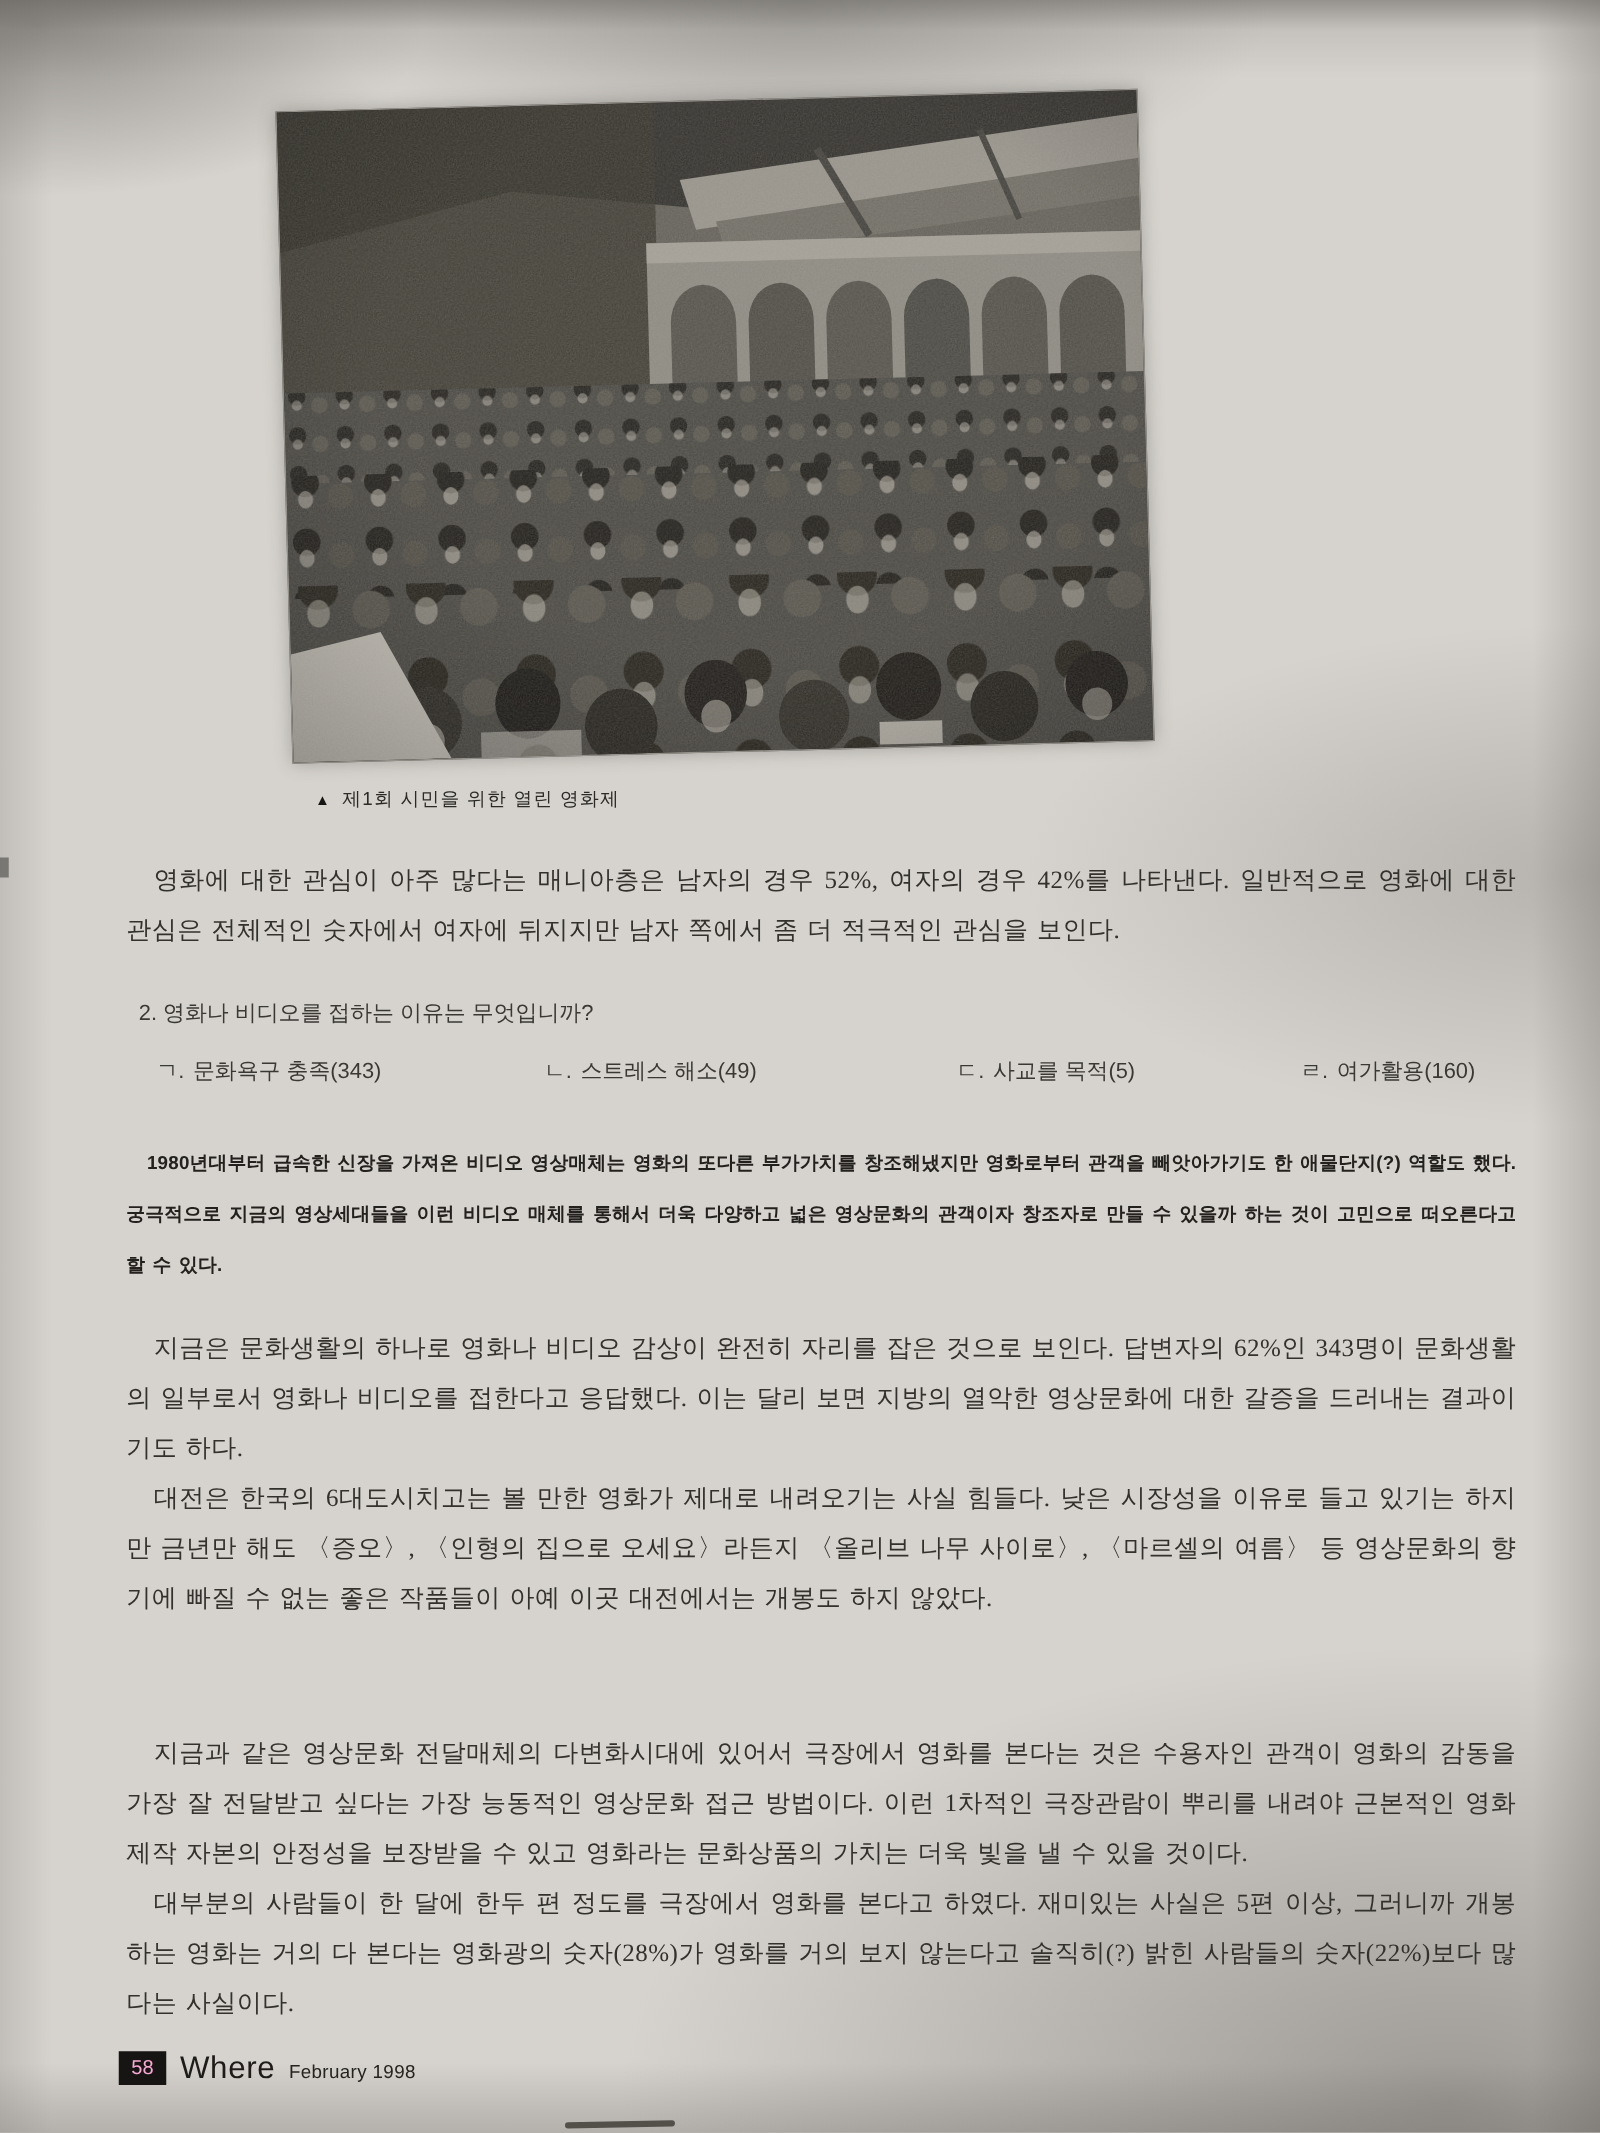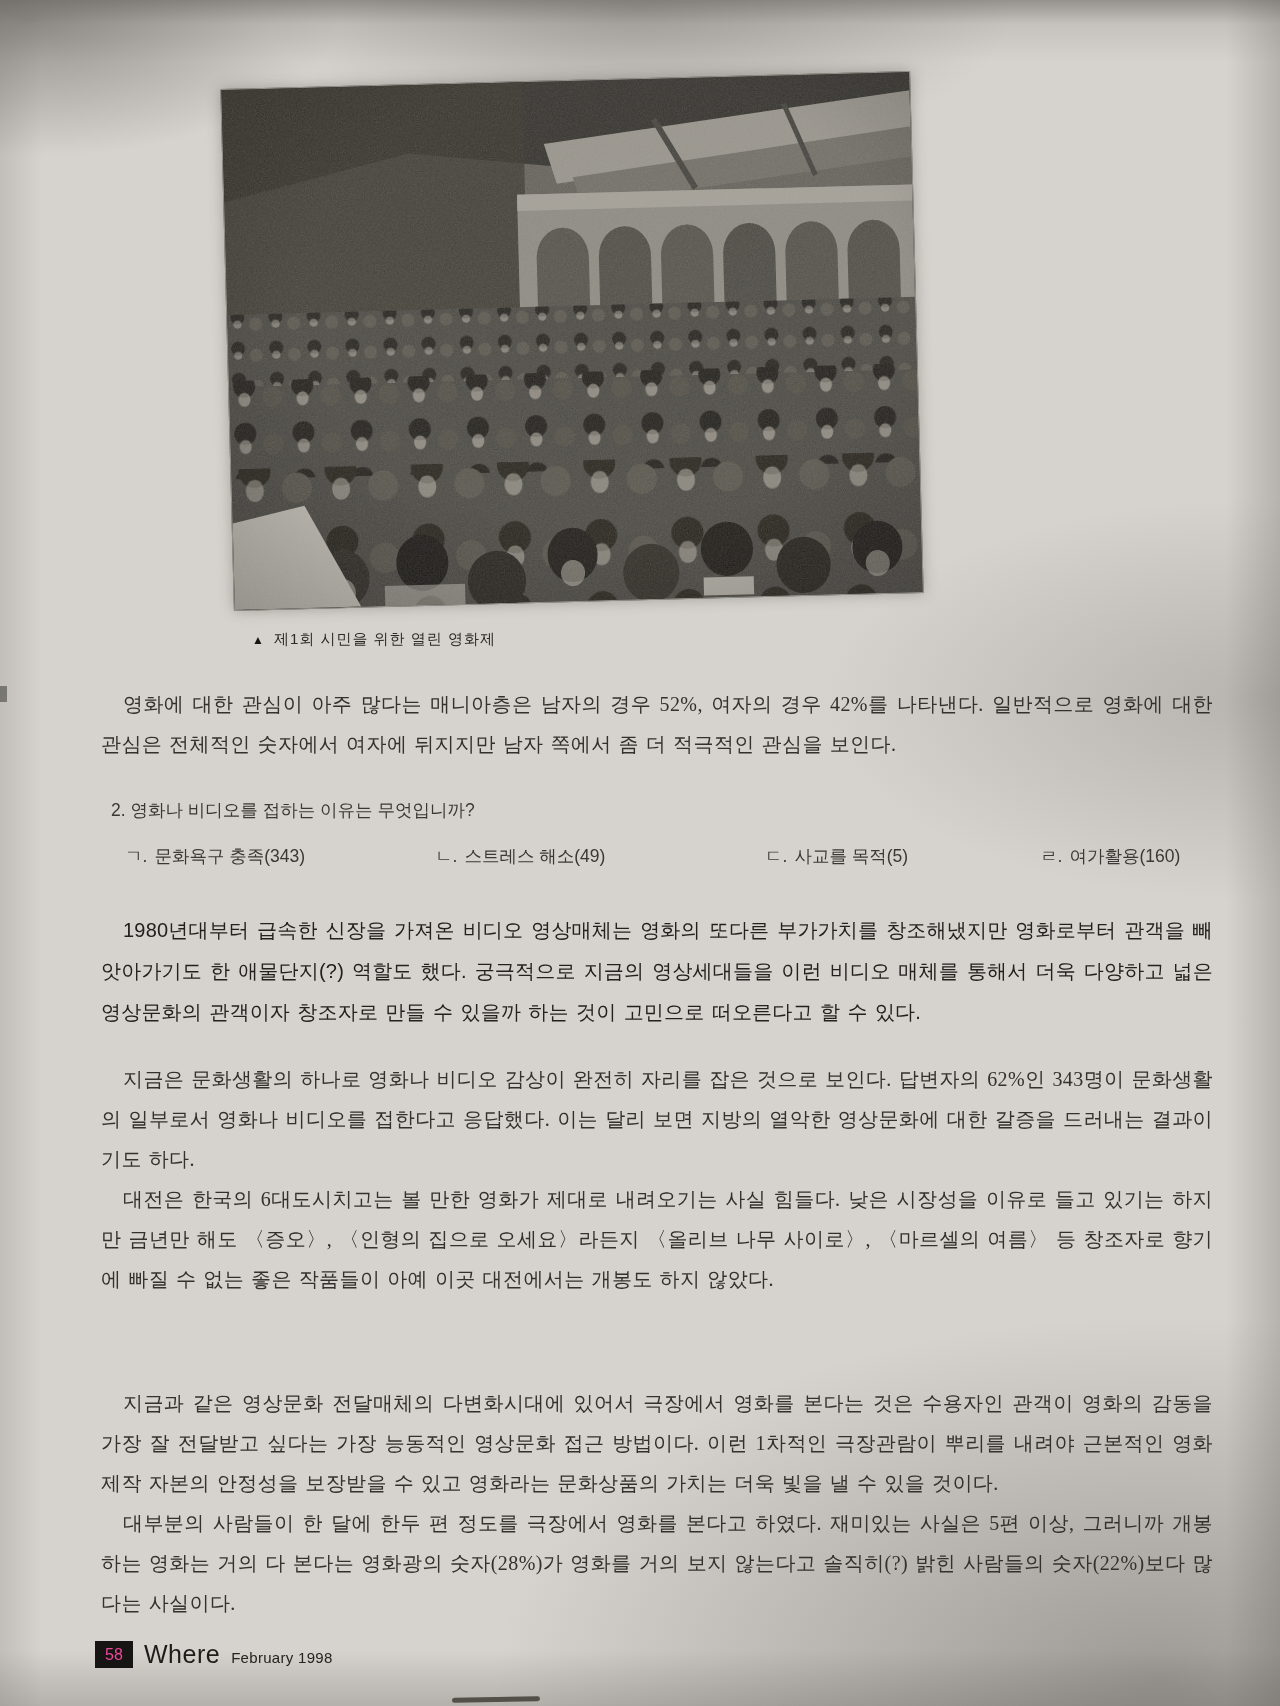--- a/index.html
+++ b/index.html
@@ -34,21 +34,21 @@
   .article{
     position:absolute;left:101px;top:684px;width:1112px;color:#33312d;
   }
   .para{
     margin:0;font-family:"Liberation Serif","DejaVu Serif",serif;
     font-size:20px;line-height:40px;text-align:justify;text-indent:1.1em;
     letter-spacing:.4px;word-spacing:1.5px;
   }
   .para.bold{
     font-family:"Liberation Sans","DejaVu Sans",sans-serif;
-    font-weight:400;font-size:20px;line-height:41px;color:#23211e;
+    font-weight:700;font-size:15px;line-height:41px;color:#23211e;
     letter-spacing:.2px;
   }
   .gap-sm{height:26px;}
   .gap-md{height:34px;}
   .gap-lg{height:42px;}
   .question{font-size:17.5px;color:#3a3834;}
   .question .q-title{margin:0 0 22px 10px;font-weight:400;}
   .q-options{display:flex;margin-left:24px;}
   .q-opt{white-space:nowrap;}
   .q2 .q-opt:nth-child(1){width:310px;}
@@ -57,21 +57,21 @@
   .q3 .q-opt:nth-child(1){width:240px;}
   .q3 .q-opt:nth-child(2){width:220px;}
   .q3 .q-opt:nth-child(3){width:225px;}
   .q-marker{margin-right:7px;}
   
   .footer{
     position:absolute;left:95px;top:1640px;display:flex;align-items:baseline;gap:11px;
   }
   .page-num{
     display:inline-flex;align-items:center;justify-content:center;
-    width:38px;height:27px;background:#161513;color:#ec4899;
+    width:38px;height:27px;background:#161513;color:#f9a8d4;
     font-size:16px;align-self:center;
   }
   .mag-name{font-size:25px;color:#1d1c19;letter-spacing:.5px;}
   .mag-issue{font-size:15px;color:#24231f;letter-spacing:.3px;}
   
   .ink-line{
     position:absolute;left:452px;top:1697px;width:88px;height:5px;
     background:#534f49;border-radius:3px;transform:rotate(-1.2deg);
   }
   .edge-tick{
@@ -182,21 +182,21 @@
       </div>
     </div>
 
     <div class="gap-lg"></div>
 
     <p class="para bold">1980년대부터 급속한 신장을 가져온 비디오 영상매체는 영화의 또다른 부가가치를 창조해냈지만 영화로부터 관객을 빼앗아가기도 한 애물단지(?) 역할도 했다. 궁극적으로 지금의 영상세대들을 이런 비디오 매체를 통해서 더욱 다양하고 넓은 영상문화의 관객이자 창조자로 만들 수 있을까 하는 것이 고민으로 떠오른다고 할 수 있다.</p>
 
     <div class="gap-sm"></div>
 
     <p class="para">지금은 문화생활의 하나로 영화나 비디오 감상이 완전히 자리를 잡은 것으로 보인다. 답변자의 62%인 343명이 문화생활의 일부로서 영화나 비디오를 접한다고 응답했다. 이는 달리 보면 지방의 열악한 영상문화에 대한 갈증을 드러내는 결과이기도 하다.</p>
-    <p class="para">대전은 한국의 6대도시치고는 볼 만한 영화가 제대로 내려오기는 사실 힘들다. 낮은 시장성을 이유로 들고 있기는 하지만 금년만 해도 〈증오〉, 〈인형의 집으로 오세요〉라든지 〈올리브 나무 사이로〉, 〈마르셀의 여름〉 등 창조자로 향기에 빠질 수 없는 좋은 작품들이 아예 이곳 대전에서는 개봉도 하지 않았다.</p>
+    <p class="para">대전은 한국의 6대도시치고는 볼 만한 영화가 제대로 내려오기는 사실 힘들다. 낮은 시장성을 이유로 들고 있기는 하지만 금년만 해도 〈증오〉, 〈인형의 집으로 오세요〉라든지 〈올리브 나무 사이로〉, 〈마르셀의 여름〉 등 영상문화의 향기에 빠질 수 없는 좋은 작품들이 아예 이곳 대전에서는 개봉도 하지 않았다.</p>
 
     <div class="gap-lg"></div>
 
     <div class="question q3">
     </div>
 
     <div class="gap-lg"></div>
 
     <p class="para">지금과 같은 영상문화 전달매체의 다변화시대에 있어서 극장에서 영화를 본다는 것은 수용자인 관객이 영화의 감동을 가장 잘 전달받고 싶다는 가장 능동적인 영상문화 접근 방법이다. 이런 1차적인 극장관람이 뿌리를 내려야 근본적인 영화제작 자본의 안정성을 보장받을 수 있고 영화라는 문화상품의 가치는 더욱 빛을 낼 수 있을 것이다.</p>
     <p class="para">대부분의 사람들이 한 달에 한두 편 정도를 극장에서 영화를 본다고 하였다. 재미있는 사실은 5편 이상, 그러니까 개봉하는 영화는 거의 다 본다는 영화광의 숫자(28%)가 영화를 거의 보지 않는다고 솔직히(?) 밝힌 사람들의 숫자(22%)보다 많다는 사실이다.</p>

